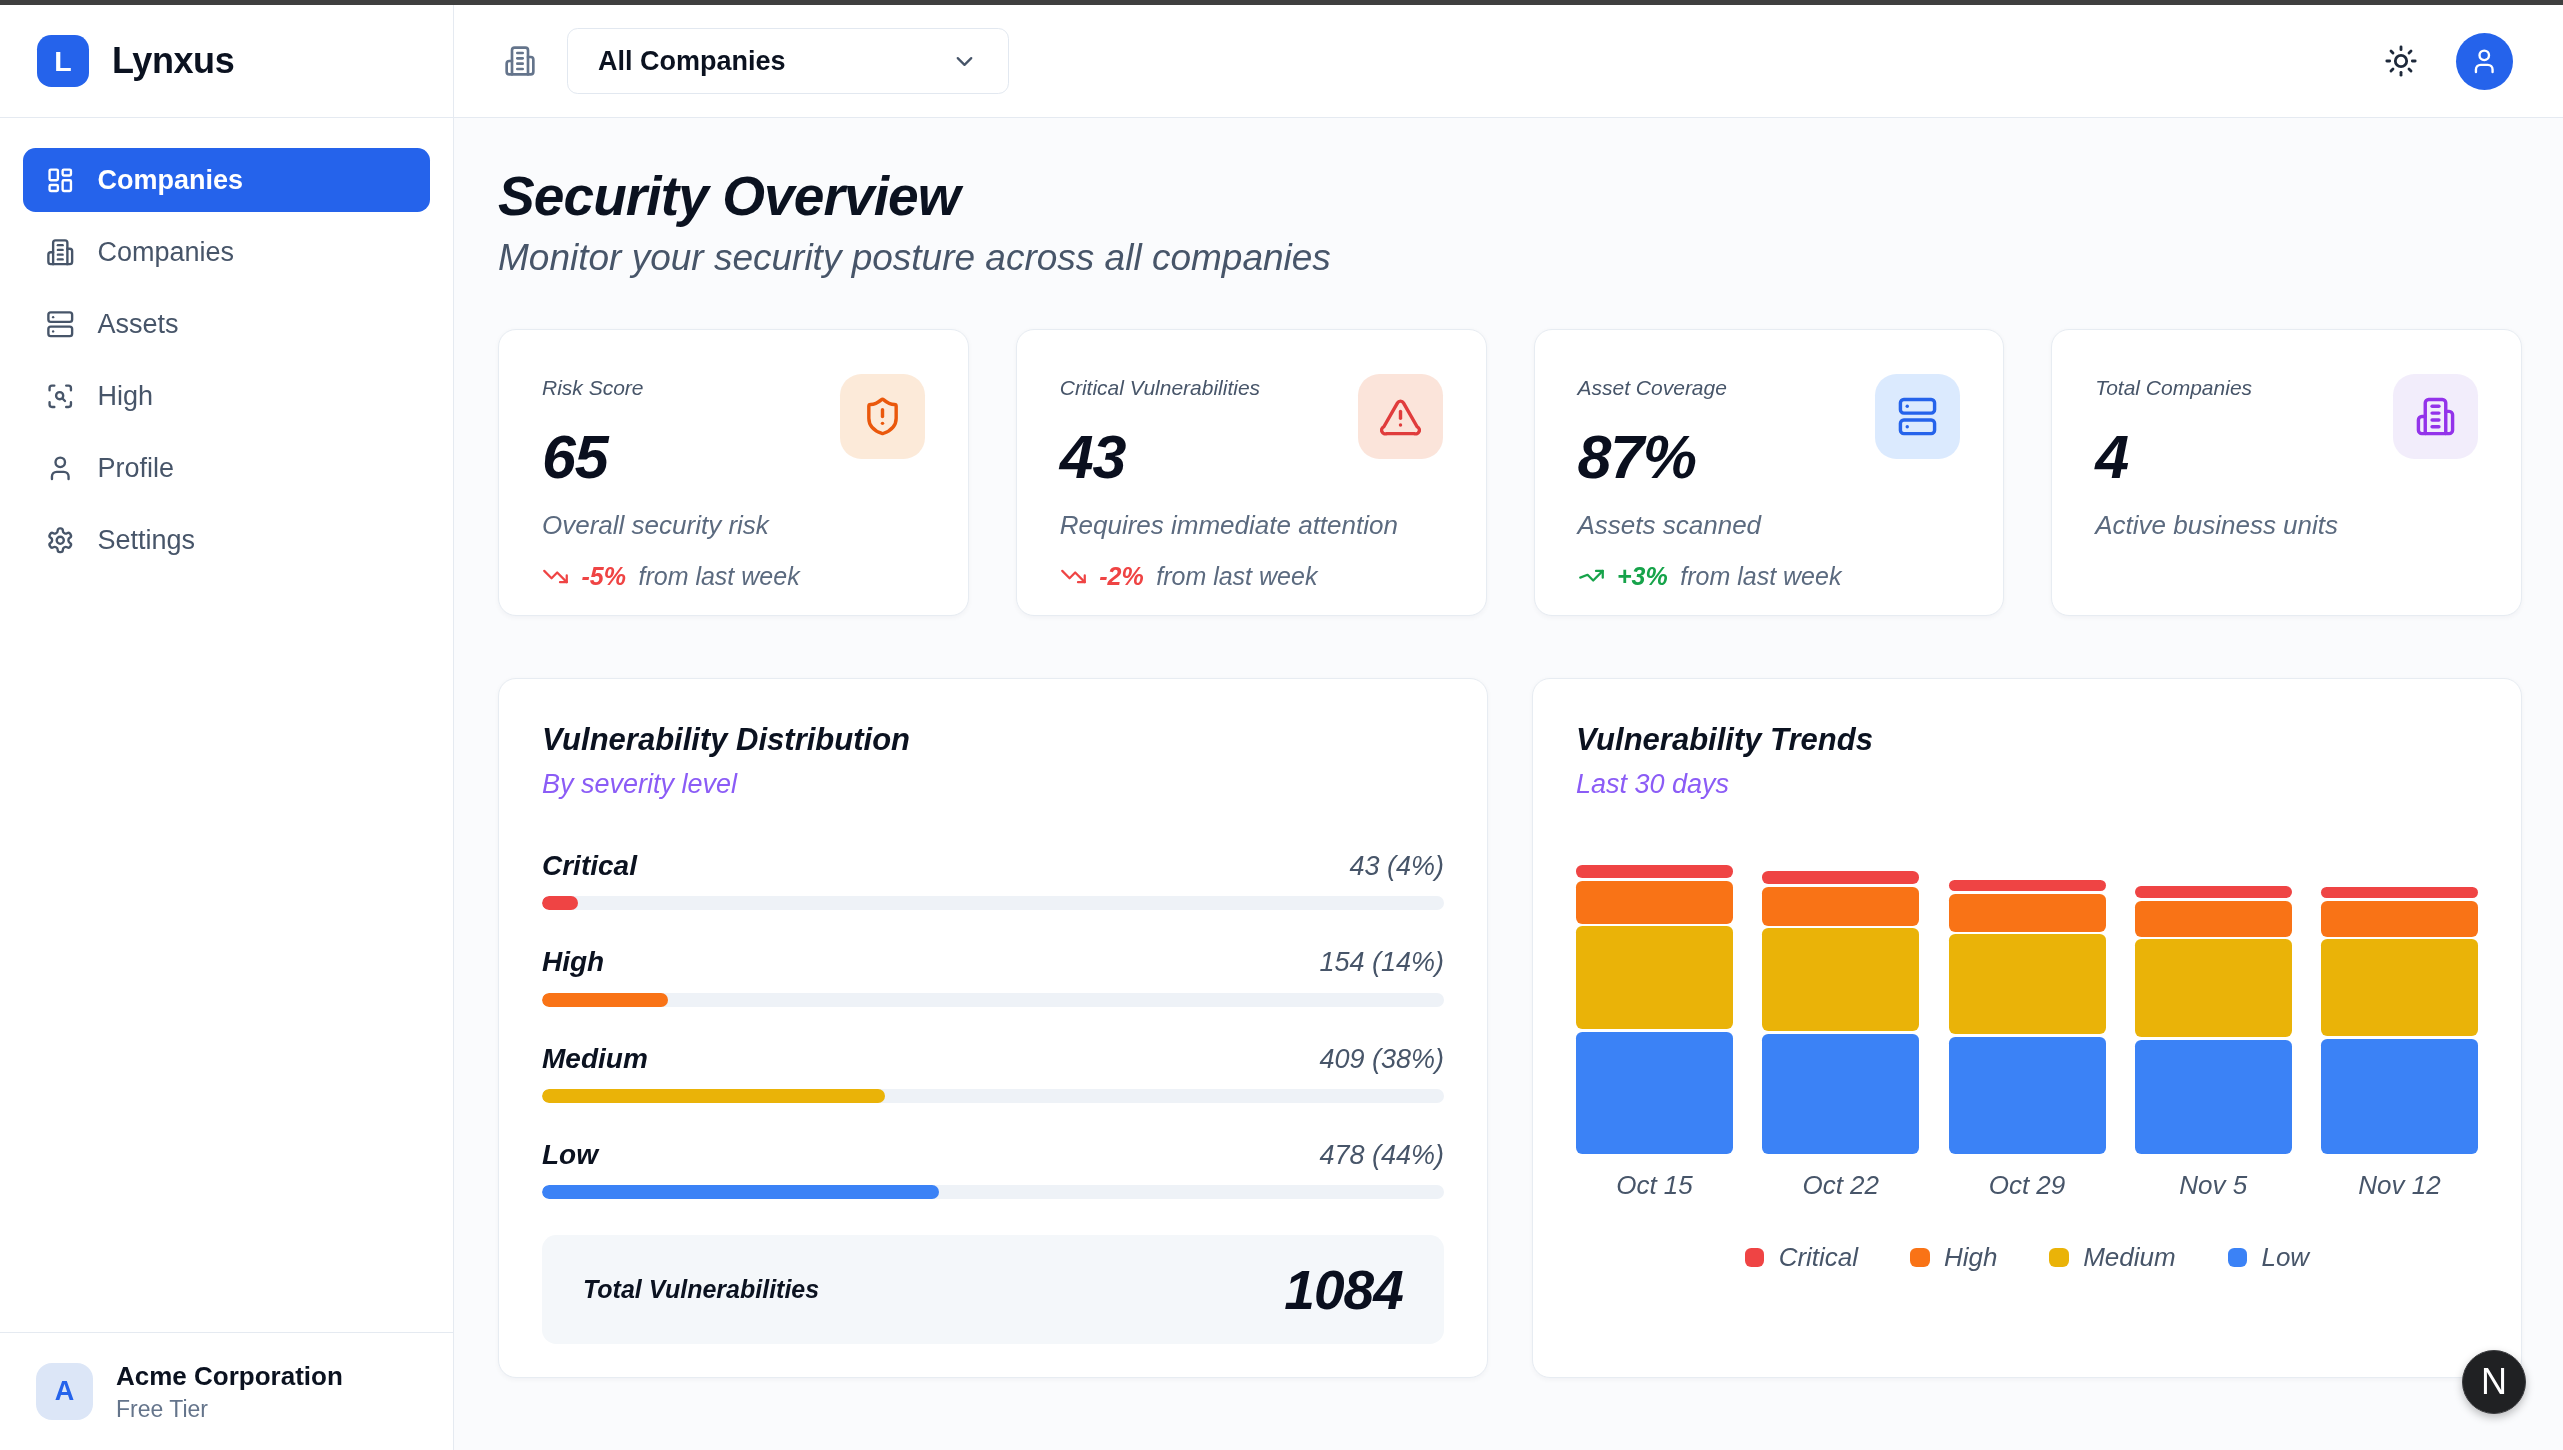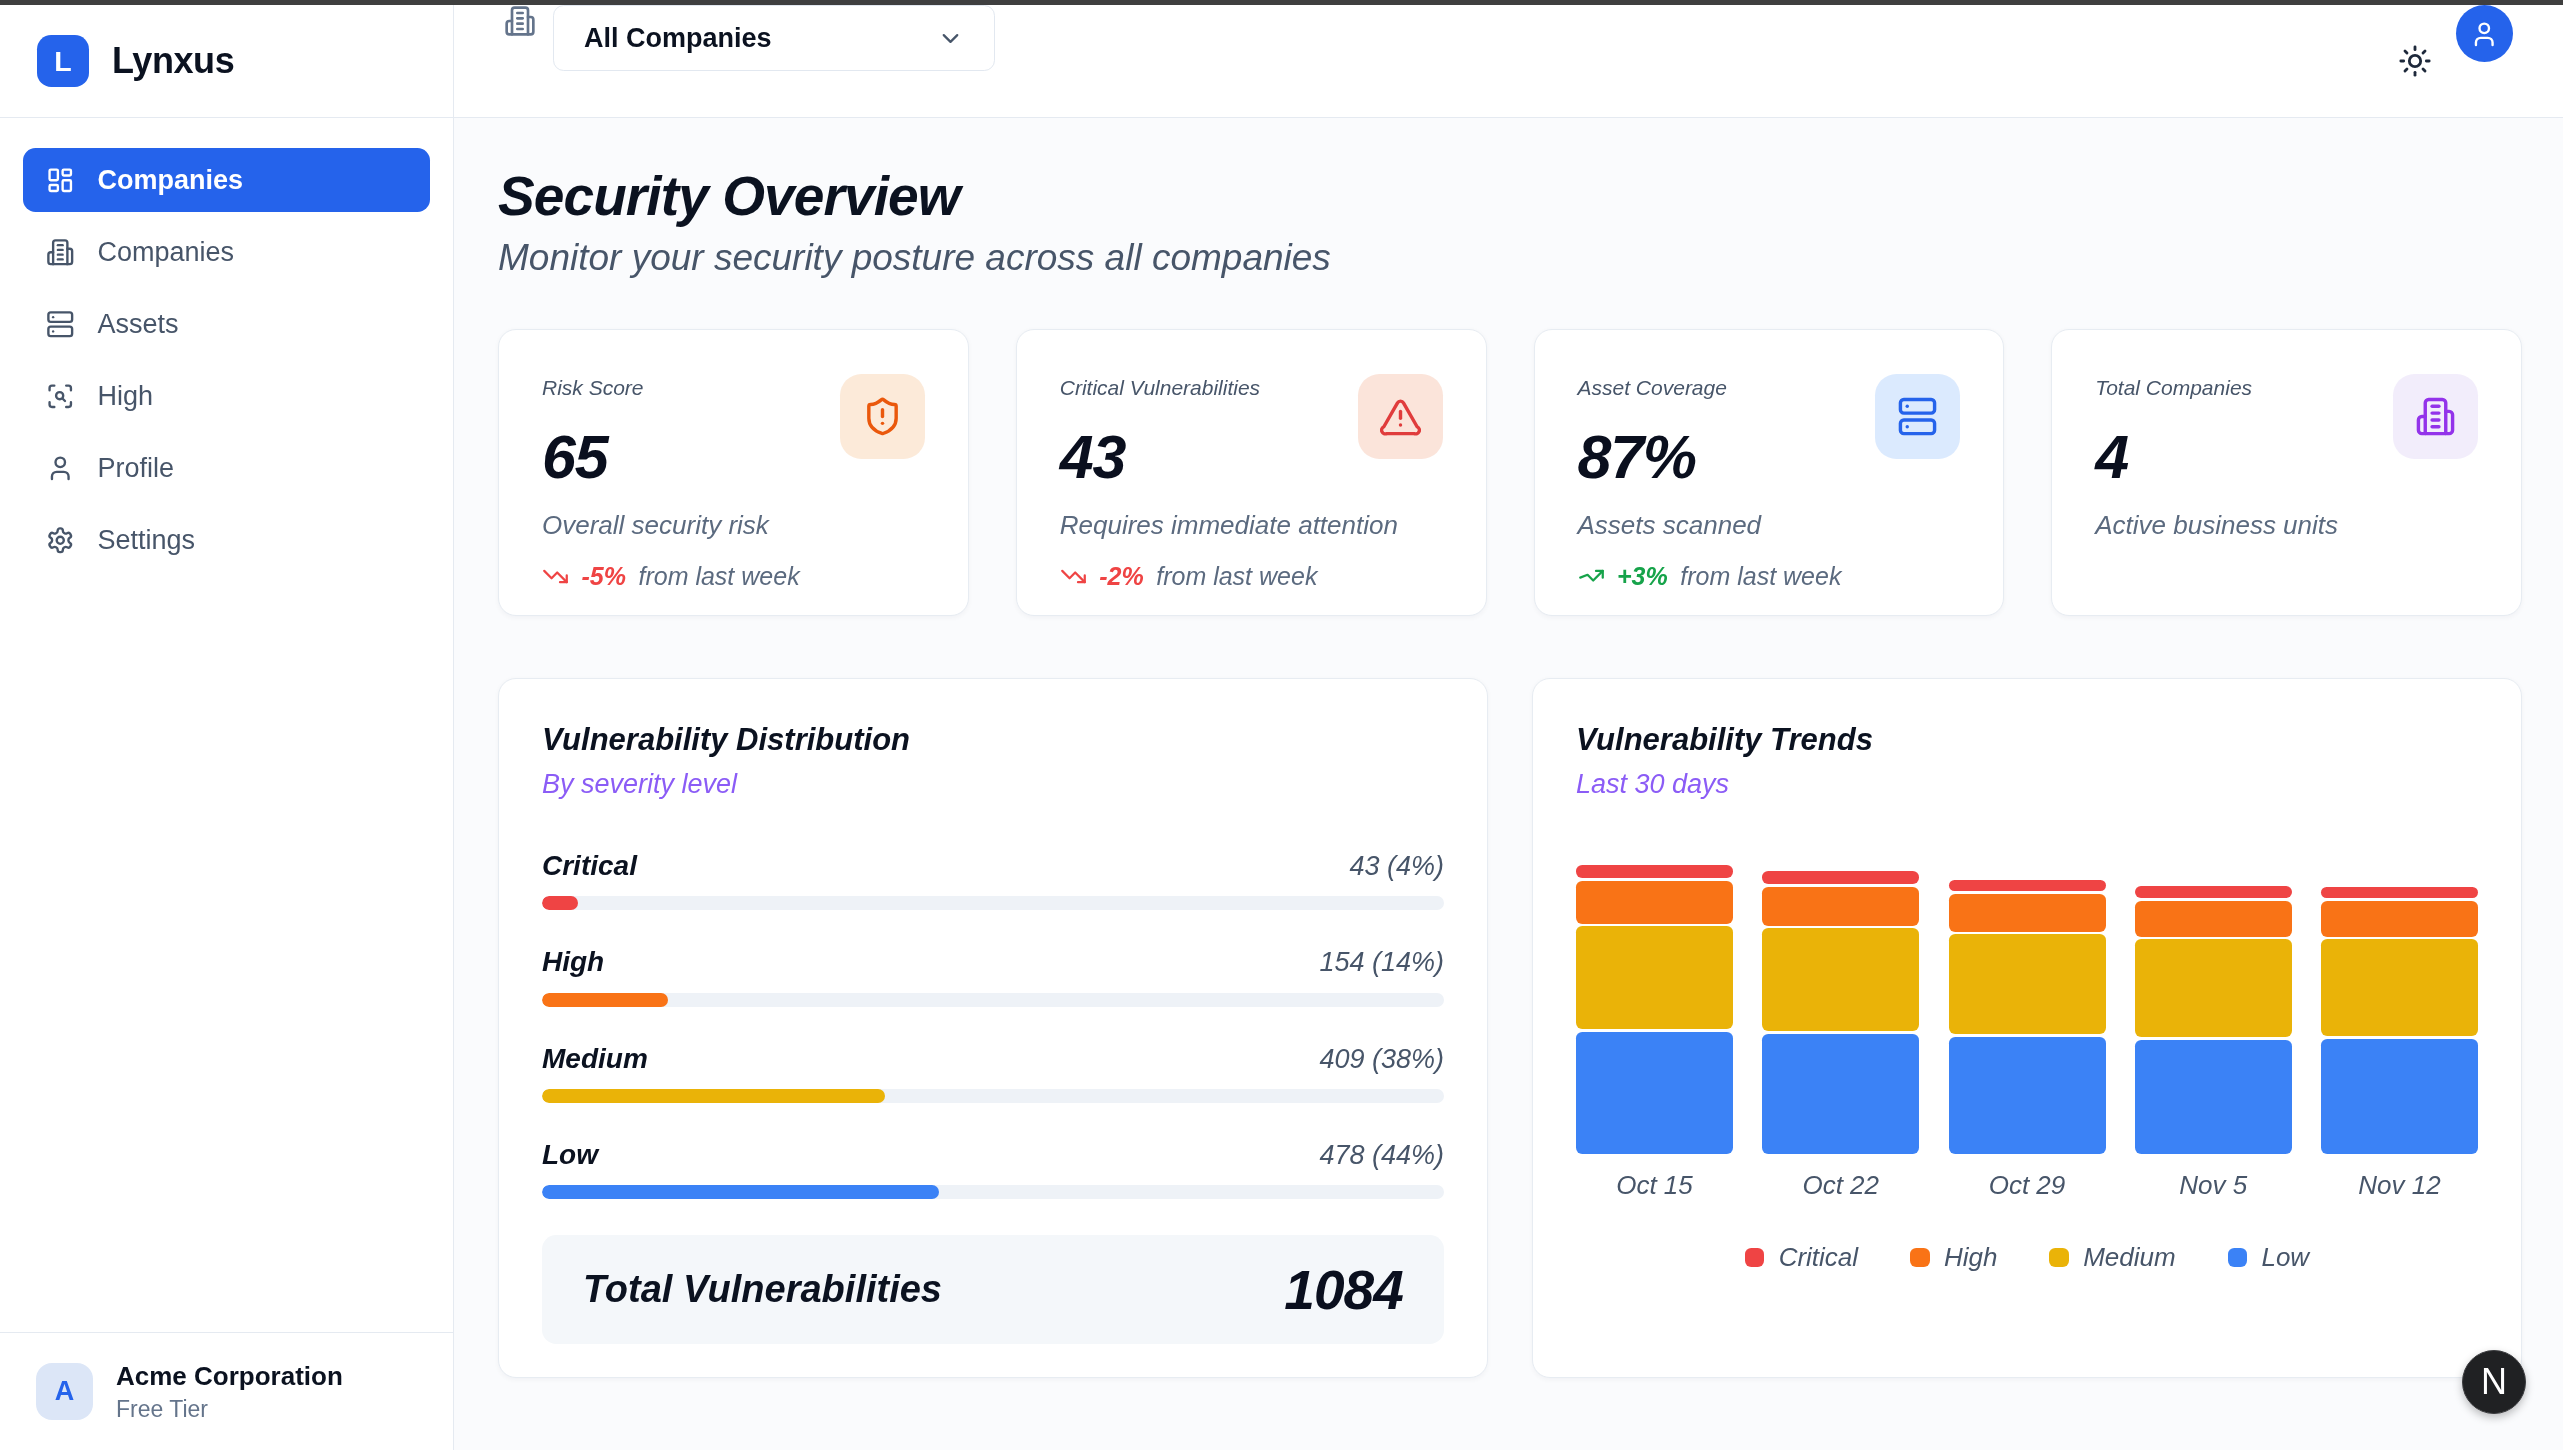--- a/index.html
+++ b/index.html
@@ -30,21 +30,21 @@
                  gap:23px; padding:0 36px; }
   .side-avatar { width:57px; height:57px; border-radius:16px; background:#dce6f7; color:#2563eb;
                  display:flex; align-items:center; justify-content:center;
                  font-size:27px; font-weight:700; }
   .side-org { font-size:26px; font-weight:700; color:#0b1220; }
   .side-tier { font-size:23px; color:#64748b; margin-top:3.6px; }
 
   
   .main { flex:1; display:flex; flex-direction:column; min-width:0; }
   .topbar { height:113px; background:#fff; border-bottom:1.8px solid #e5eaf1;
-            display:flex; padding:0 50px; gap:17px; }
+            display:flex; align-items:center; padding:0 50px; gap:31px; }
   .company-select { width:442px; height:66px; border:1.8px solid #e2e8f0; border-radius:10.7px;
                     background:#fff; display:flex; align-items:center; justify-content:space-between;
                     padding:0 30px; cursor:pointer; }
   .company-select-label { font-size:27px; font-weight:700; color:#0b1220; }
   .topbar-spacer { flex:1; }
   .icon-btn { background:none; border:none; color:#1e293b; cursor:pointer; padding:7.1px; }
   .top-avatar { width:57px; height:57px; border-radius:50%; background:#2563eb; color:#fff;
                 border:none; display:flex; align-items:center; justify-content:center; cursor:pointer; }
 
   .content { flex:1; background:#fafbfd; padding:46px 41px 16px 44px; overflow:hidden;font-style:italic; }
@@ -73,21 +73,21 @@
   
   .dist-rows { margin-top:50px; }
   .dist-row { margin-bottom:36px; }
   .dist-head { display:flex; justify-content:space-between; align-items:baseline; }
   .dist-label { font-size:28px; font-weight:600; color:#0b1220; }
   .dist-value { font-size:27px; color:#475569; }
   .dist-track { margin-top:14.2px; height:14.2px; border-radius:7.1px; background:#eef2f7; overflow:hidden; }
   .dist-fill { height:100%; border-radius:7.1px; }
   .dist-total { margin-top:36px; background:#f4f7fa; border-radius:14.2px; height:109px;
                 display:flex; align-items:center; justify-content:space-between; padding:0 41px; }
-  .dist-total-label { font-size:38px; font-weight:600; color:#0b1220; }
+  .dist-total-label { font-size:25px; font-weight:600; color:#0b1220; }
   .dist-total-value { font-size:55px; font-weight:800; letter-spacing:-0.9px; color:#0a0f1e; }
 
   
   .chart-bars { margin-top:62px; height:292px; display:flex; justify-content:space-between;
                 align-items:flex-end; }
   .bar-col { width:157px; display:flex; flex-direction:column; justify-content:flex-end; gap:2.7px; }
   .bar-seg { width:100%; border-radius:6.2px; }
   .chart-labels { display:flex; justify-content:space-between; margin-top:16px; }
   .bar-label { width:157px; text-align:center; font-size:26px; color:#475569; }
   .chart-legend { display:flex; justify-content:center; gap:52px; margin-top:41px; }

